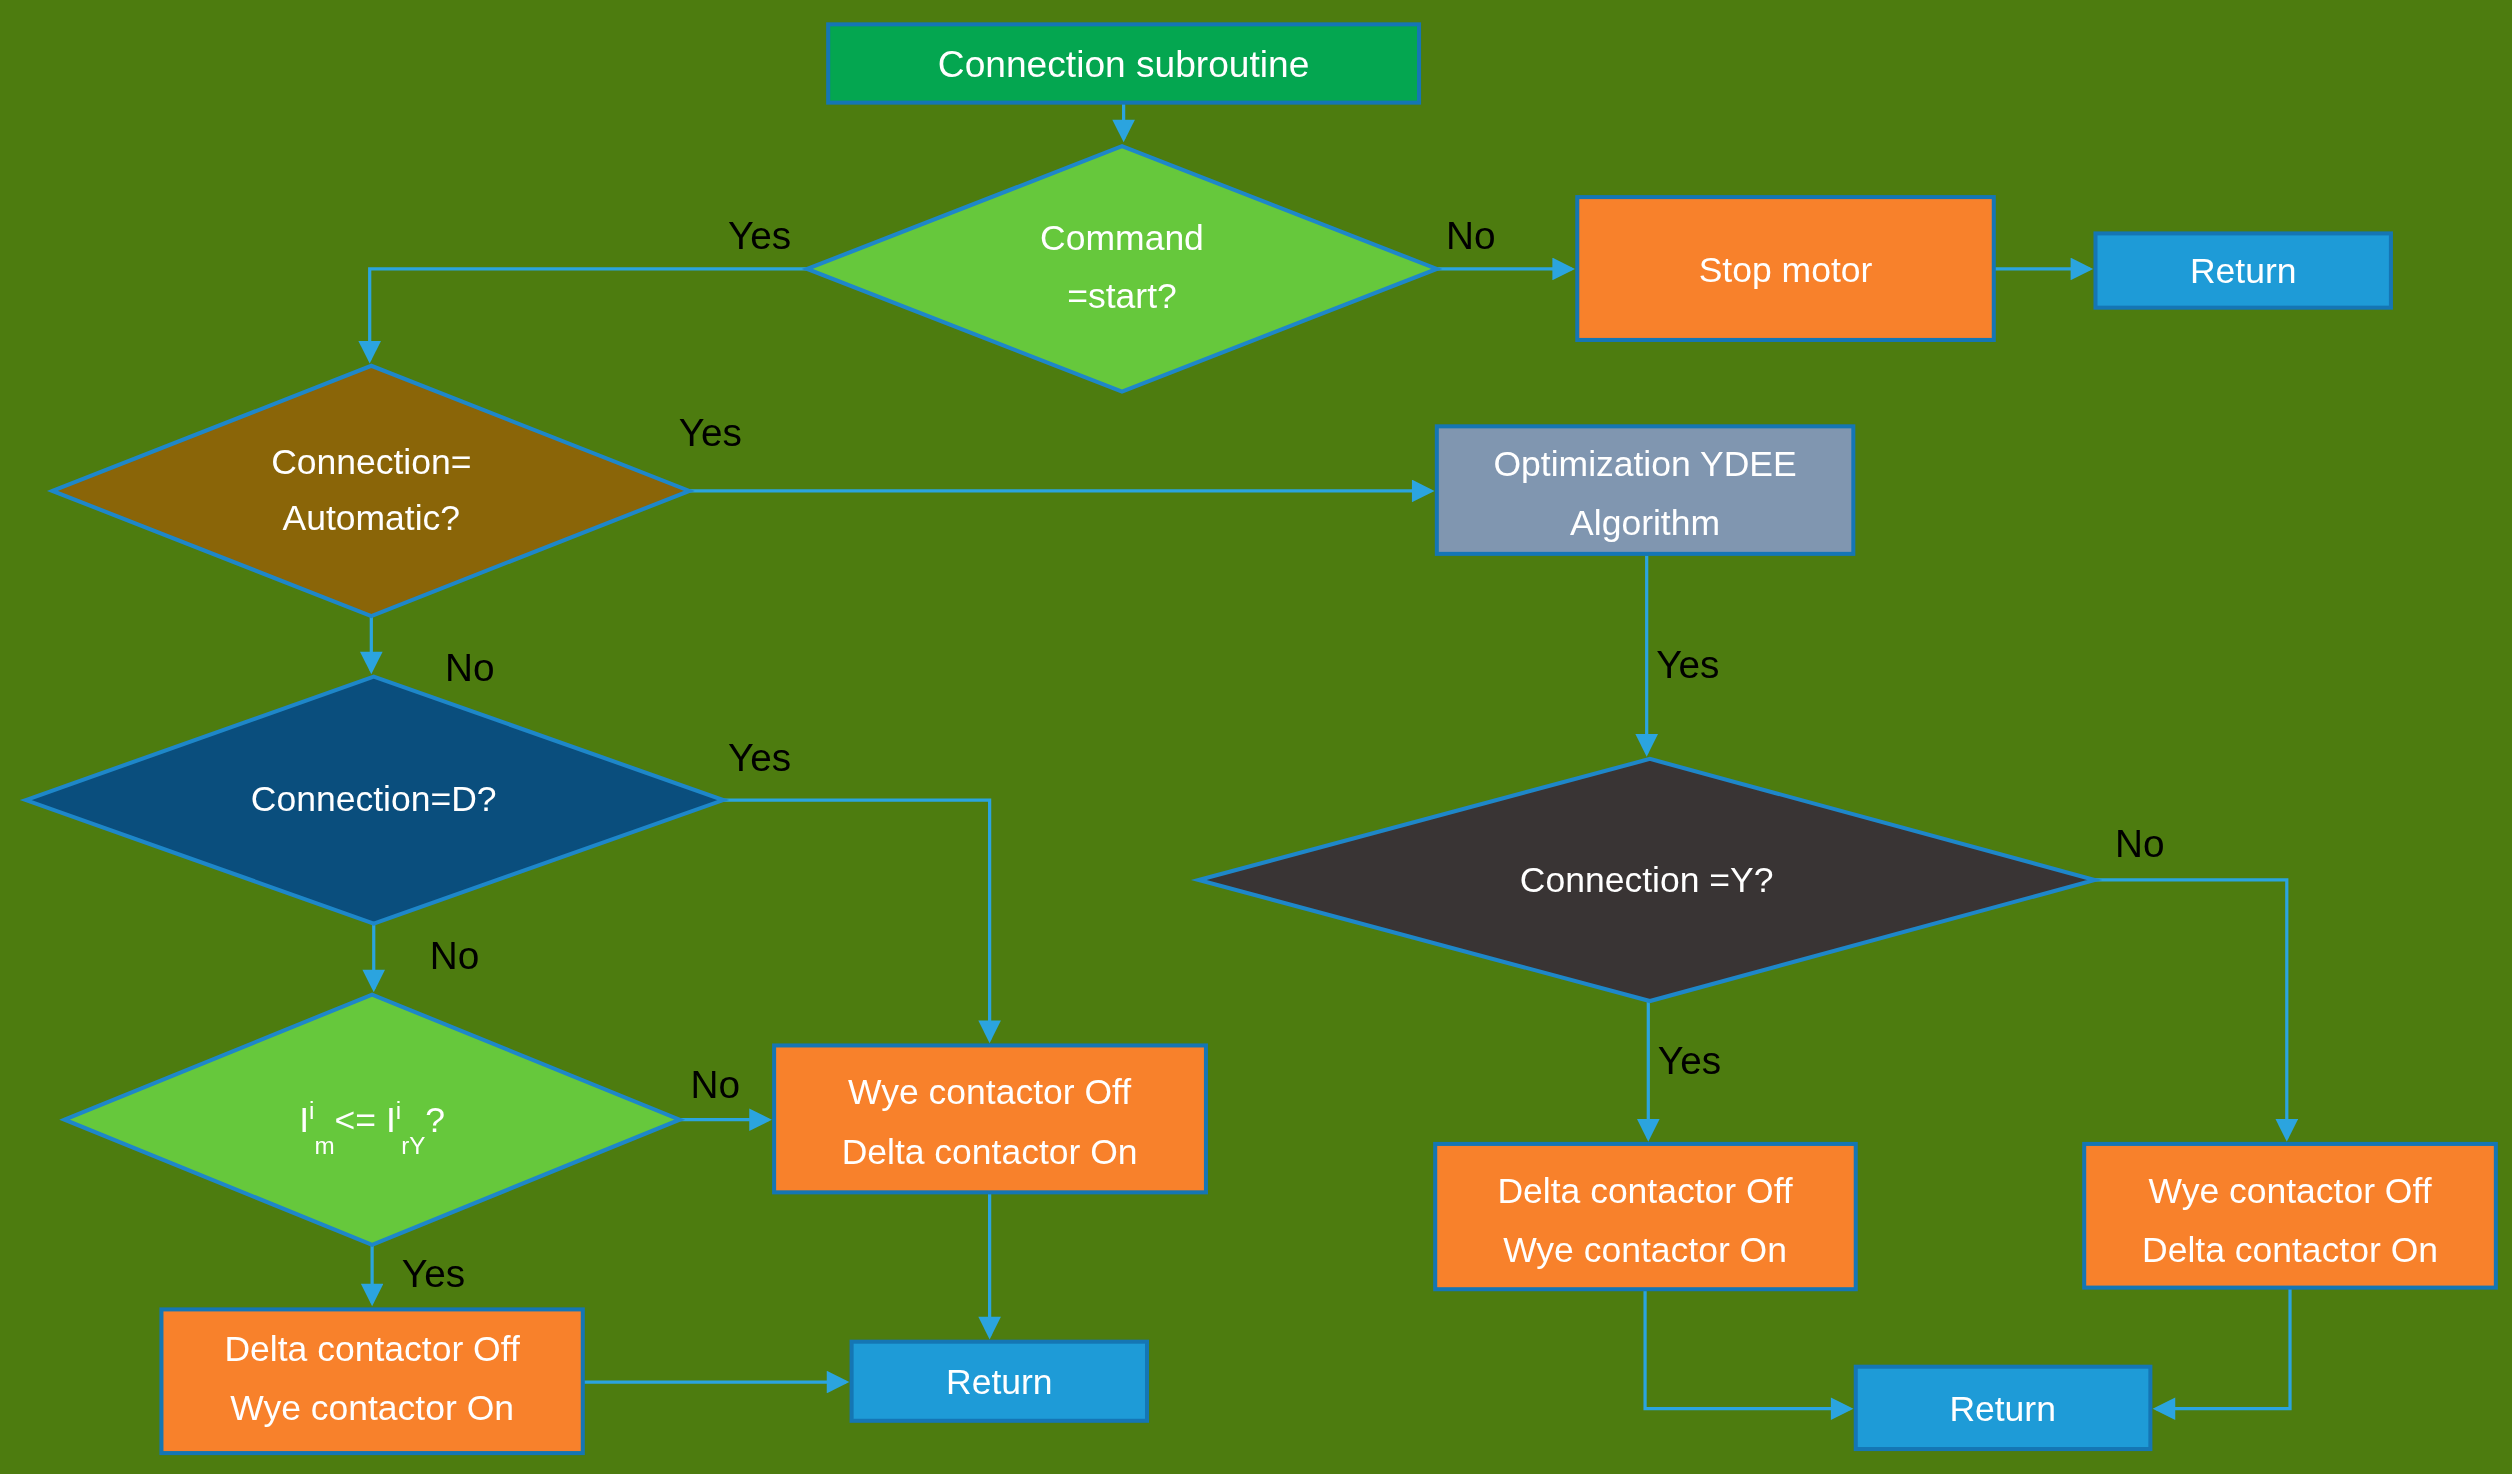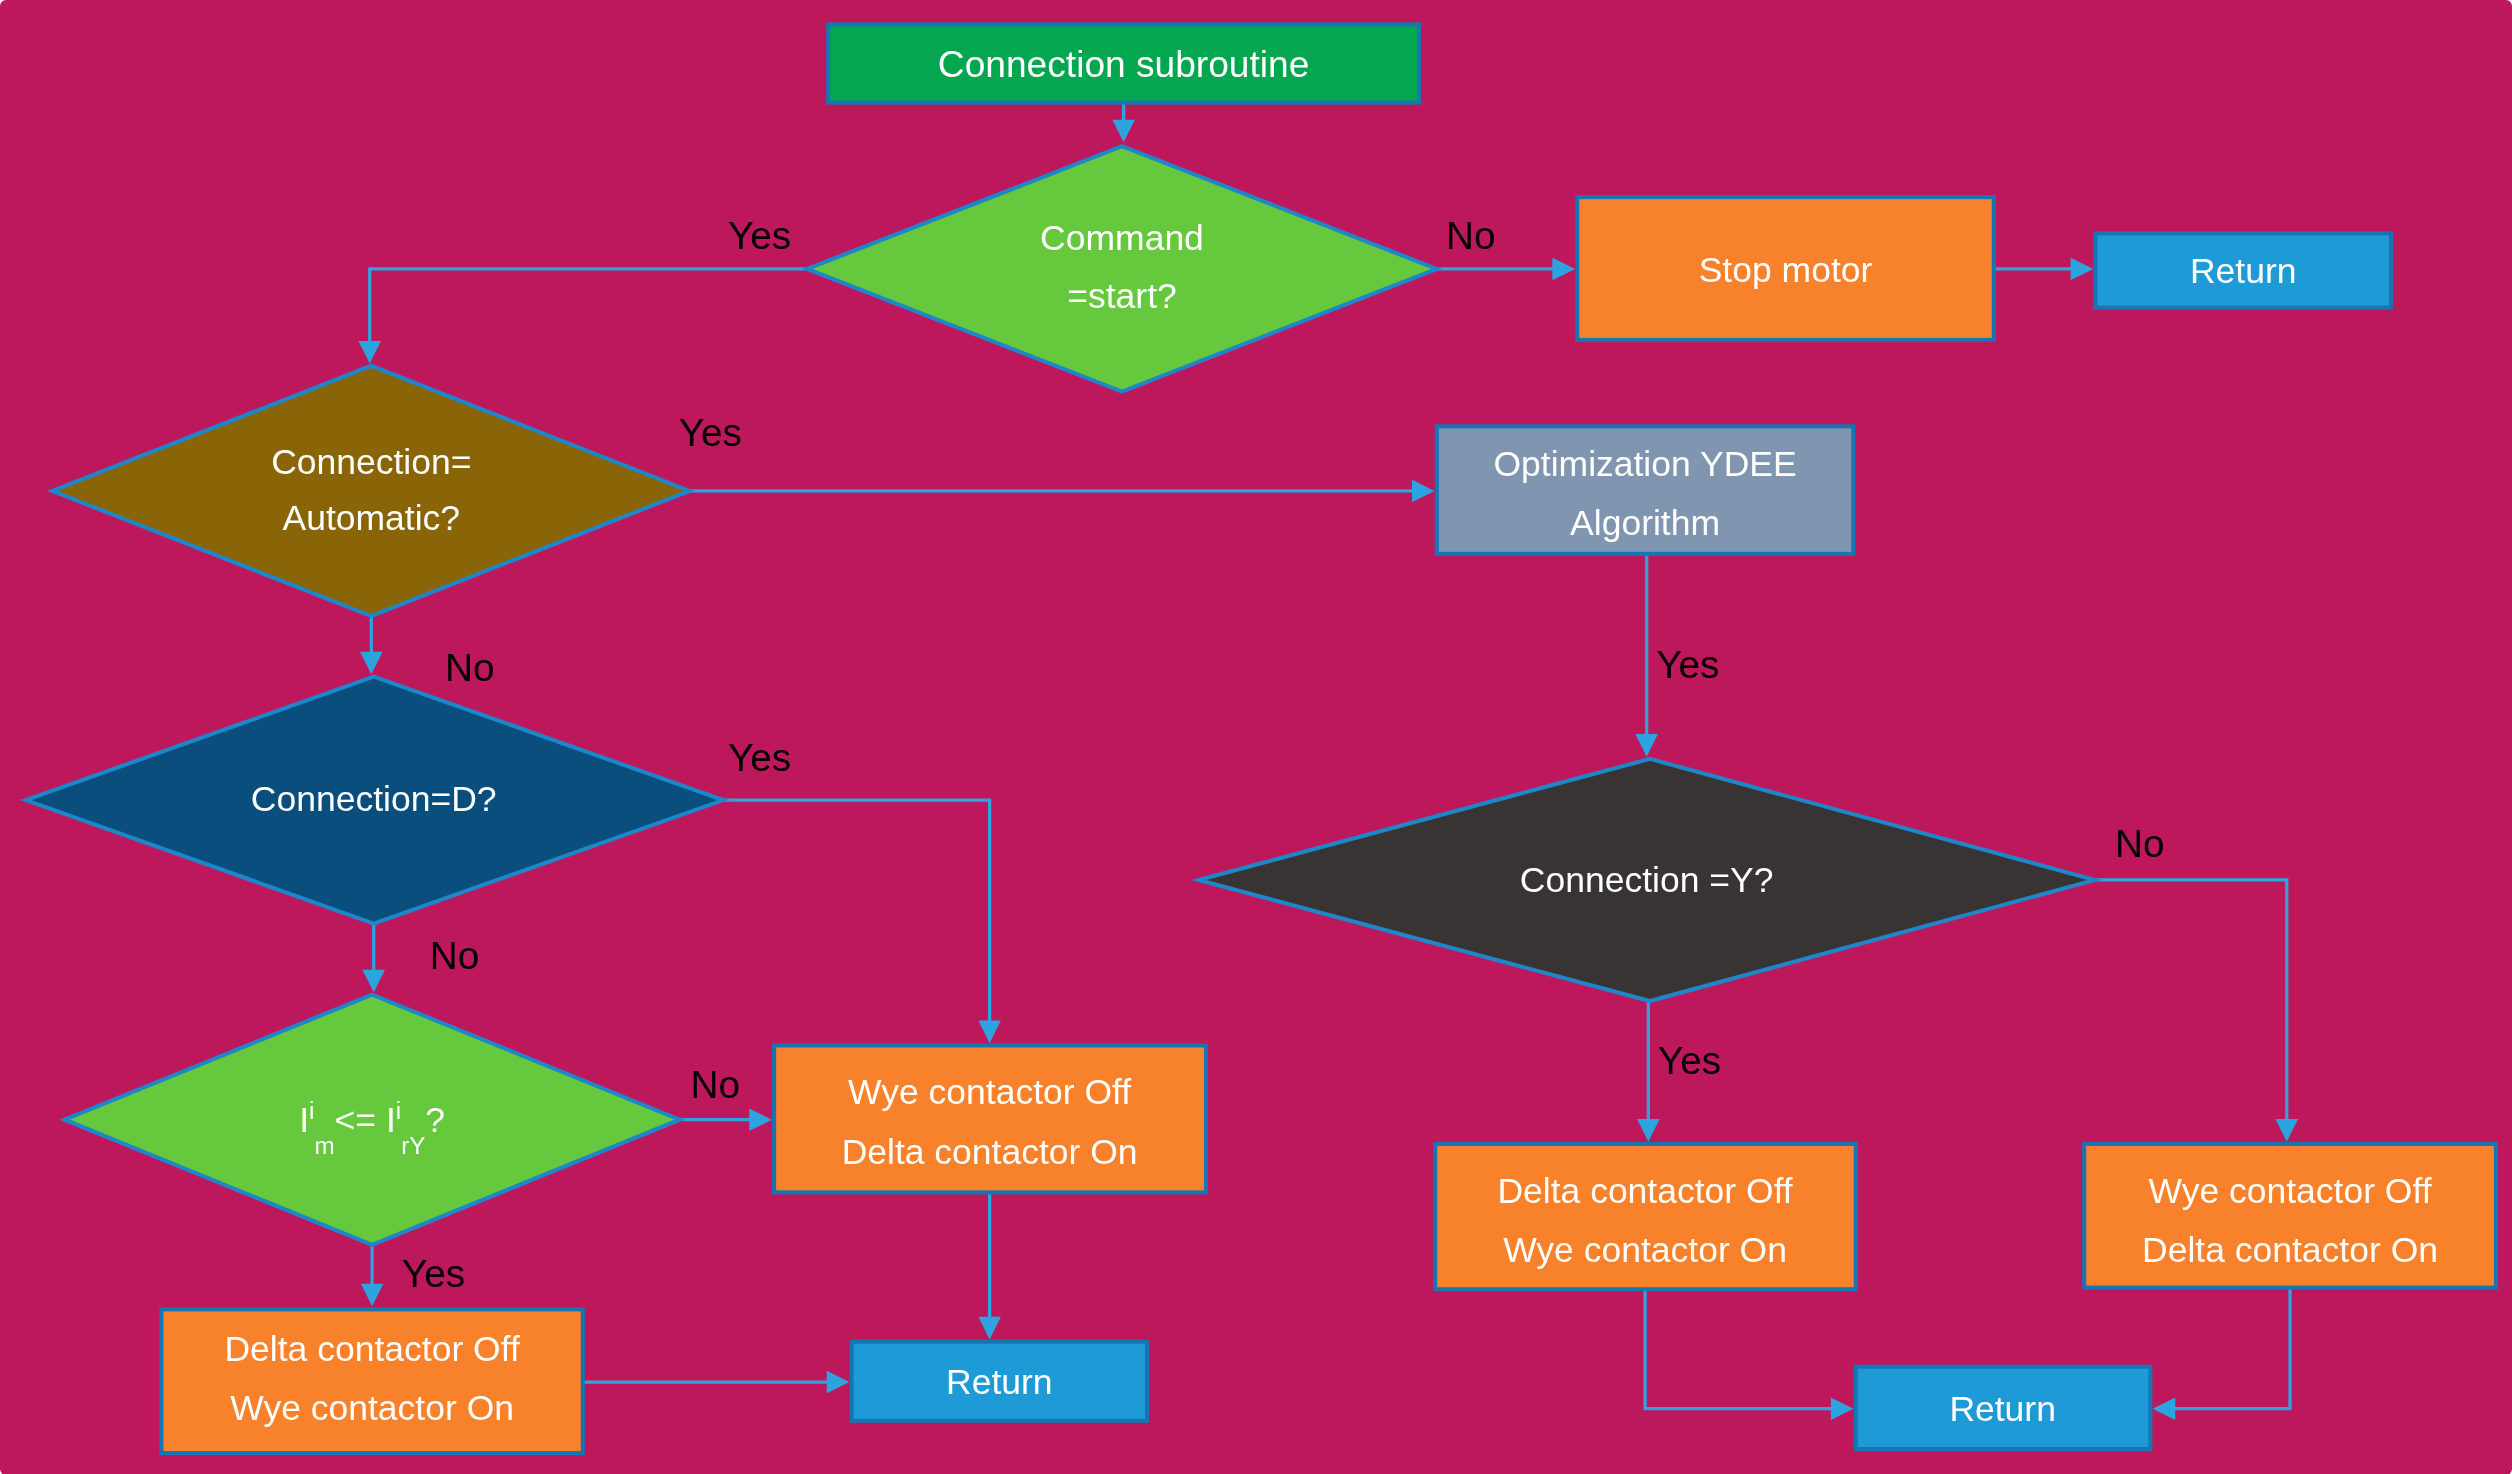--- a/index.html
+++ b/index.html
@@ -1,16 +1,16 @@
 <!DOCTYPE html>
 <html style="font-size:13px"><head>
 <meta charset="utf-8">
 <style>
   html,body{margin:0;padding:0;background:#fff;}
-  .stage{position:relative;width:2512px;height:1475px;background:#be185d;overflow:hidden;border-radius:6px;}
+  .stage{position:relative;width:2512px;height:1475px;background:#4d7c0f;overflow:hidden;}
   svg{display:block;font-family:"Liberation Sans",sans-serif;}
   .edge{fill:none;stroke-width:4;}
   .shape{stroke-width:5;}
   .diamond{stroke-width:5;}
   .st{fill:#fff;font-size:44px;text-anchor:middle;}
   .st-big{fill:#fff;font-size:46px;text-anchor:middle;}
   .lbl{fill:#000;font-size:48px;text-anchor:middle;}
 </style>
 </head>
 <body>

